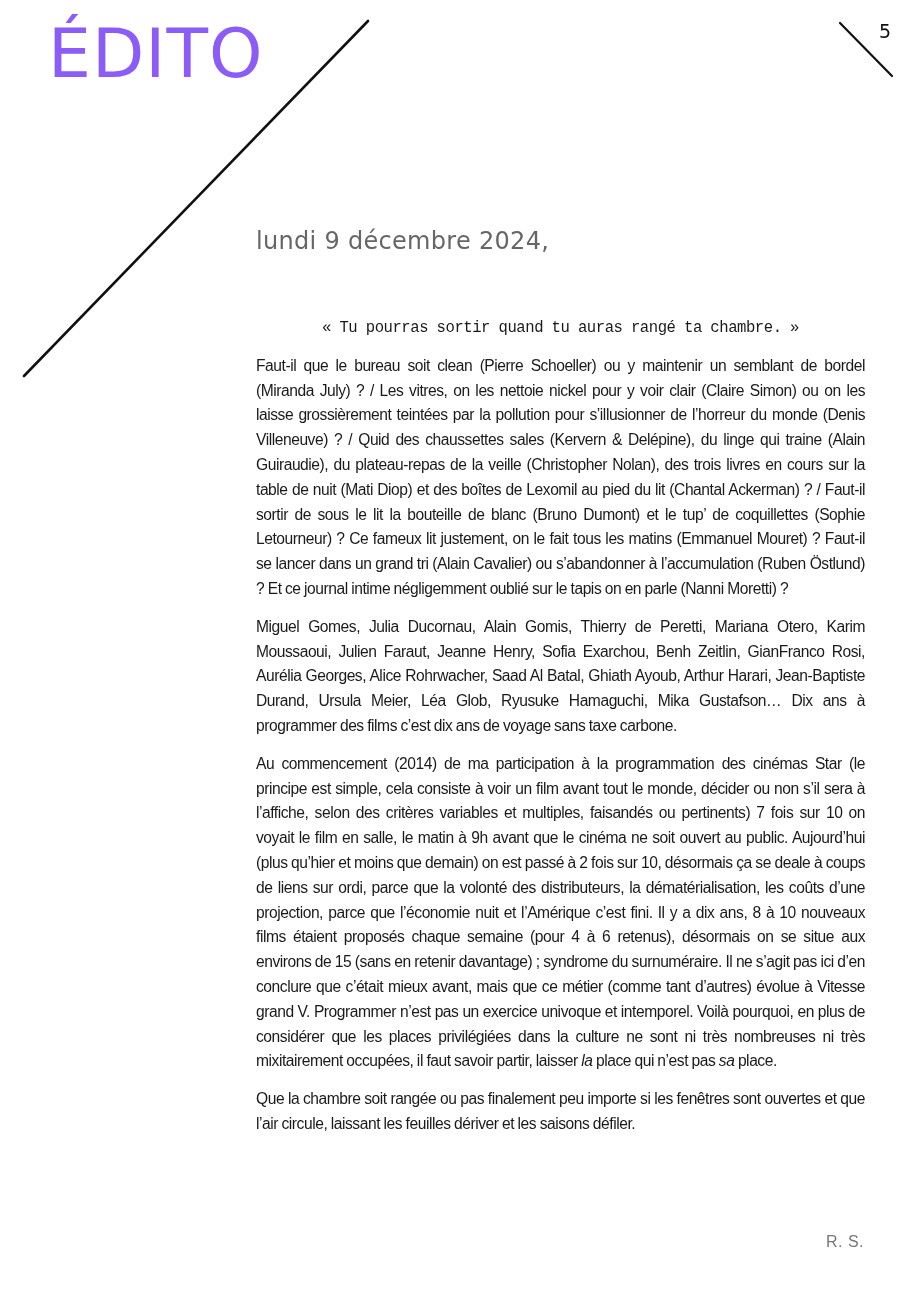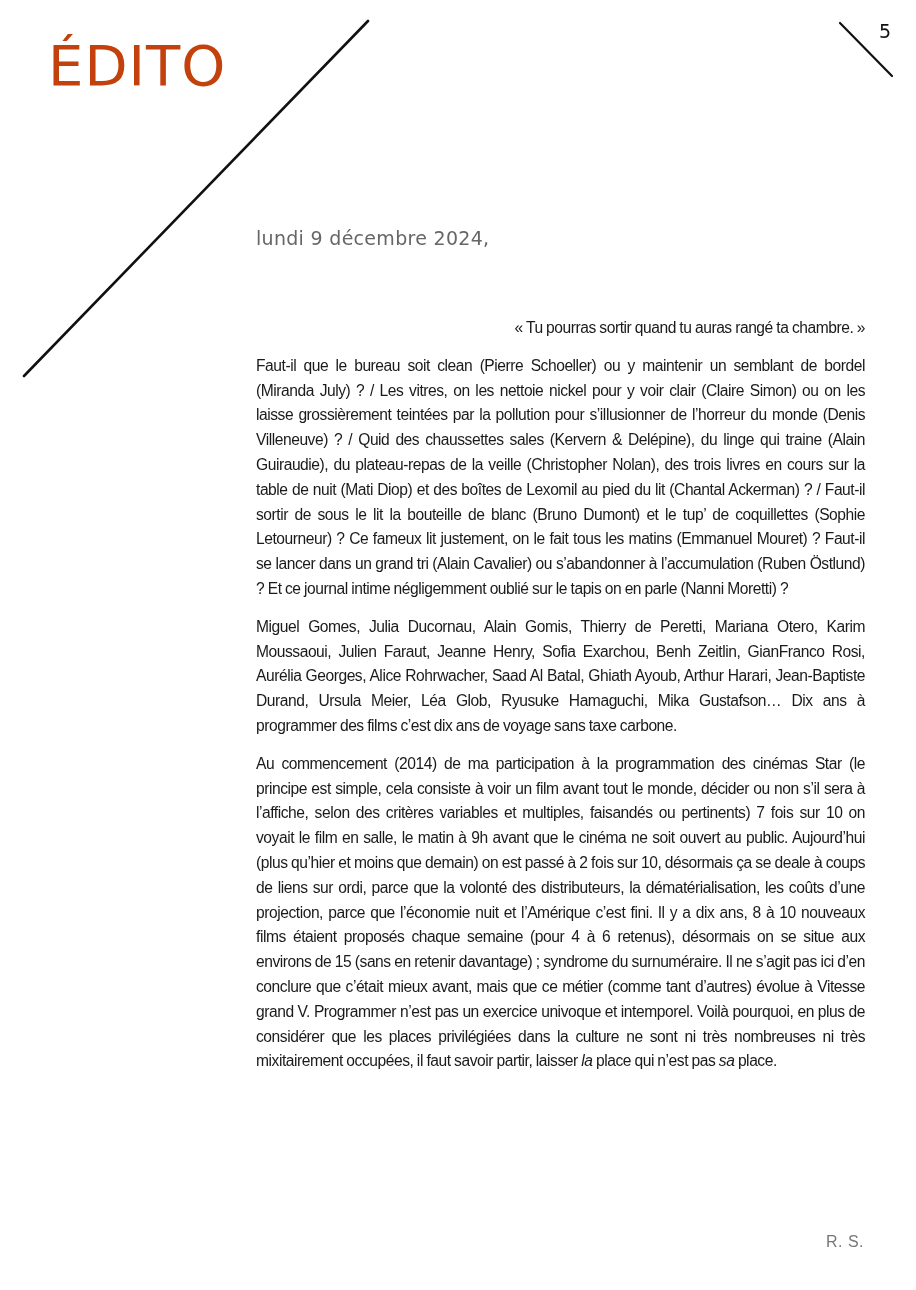--- a/index.html
+++ b/index.html
@@ -19,43 +19,43 @@
       position: absolute;
       left: 0;
       top: 0;
       width: 916px;
       height: 1290px;
       pointer-events: none;
     }
     .title {
       position: absolute;
       left: 48px;
-      top: 38px;
+      top: 20px;
       font-family: "DejaVu Sans", sans-serif;
-      font-size: 56px;
+      font-size: 68px;
       font-weight: 400;
       letter-spacing: 1px;
       line-height: 1;
-      color: #c2410c;
+      color: #8b5cf6;
       margin: 0;
     }
     .page-number {
       position: absolute;
       left: 879px;
       top: 20px;
       font-family: "DejaVu Sans", sans-serif;
       font-size: 19px;
       color: #111111;
     }
     .date {
       position: absolute;
       left: 256px;
       top: 227px;
       font-family: "DejaVu Sans", sans-serif;
-      font-size: 19px;
+      font-size: 24px;
       color: #666666;
       letter-spacing: 0.3px;
     }
     .body-text {
       position: absolute;
       left: 256px;
       top: 316px;
       width: 609px;
       font-family: "Liberation Sans Narrow", "Liberation Sans", sans-serif;
       font-size: 15.6px;
@@ -63,21 +63,22 @@
       color: #1a1a1a;
       letter-spacing: -0.45px;
       word-spacing: -0.4px;
     }
     .body-text p {
       margin: 0 0 13px 0;
       text-align: justify;
       hyphens: manual;
     }
     .body-text p.quote {
-      text-align: right;
+      text-align: center;
+      font-family: Liberation Mono, monospace;
     }
     .signature {
       position: absolute;
       right: 52px;
       top: 1233px;
       font-size: 16px;
       color: #777777;
       letter-spacing: 0.5px;
     }
     em { }
@@ -93,15 +94,16 @@
 <h1 class="title">ÉDITO</h1>
 <div class="page-number">5</div>
 
 <div class="date">lundi 9 décembre 2024,</div>
 
 <div class="body-text">
   <p class="quote">« Tu pourras sortir quand tu auras rangé ta chambre. »</p>
   <p>Faut-il que le bureau soit clean (Pierre Schoeller) ou y maintenir un semblant de bor­del (Miranda July) ? / Les vitres, on les nettoie nickel pour y voir clair (Claire Simon) ou on les laisse grossièrement teintées par la pollution pour s’illusionner de l’horreur du monde (Denis Villeneuve) ? / Quid des chaussettes sales (Kervern &amp; Delépine), du linge qui traine (Alain Guiraudie), du plateau-repas de la veille (Christopher Nolan), des trois livres en cours sur la table de nuit (Mati Diop) et des boîtes de Lexomil au pied du lit (Chantal Ackerman) ? / Faut-il sortir de sous le lit la bouteille de blanc (Bruno Dumont) et le tup’ de coquillettes (Sophie Letourneur) ? Ce fameux lit juste­ment, on le fait tous les matins (Emmanuel Mouret) ? Faut-il se lancer dans un grand tri (Alain Cavalier) ou s’abandonner à l’accumulation (Ruben Östlund) ? Et ce journal intime négligemment oublié sur le tapis on en parle (Nanni Moretti) ?</p>
   <p>Miguel Gomes, Julia Ducornau, Alain Gomis, Thierry de Peretti, Mariana Otero, Karim Moussaoui, Julien Faraut, Jeanne Henry, Sofia Exarchou, Benh Zeitlin, GianFranco Rosi, Aurélia Georges, Alice Rohrwacher, Saad Al Batal, Ghiath Ayoub, Arthur Harari, Jean-Baptiste Durand, Ursula Meier, Léa Glob, Ryusuke Hamaguchi, Mika Gustafson… Dix ans à programmer des films c’est dix ans de voyage sans taxe carbone.</p>
   <p><span>Au commencement (2014) de ma participation à la programmation des cinémas Star (le principe est simple, cela consiste à voir un film avant tout le monde, décider ou non s’il sera à l’affiche, selon des critères variables et multiples, faisandés ou pertinents) 7 fois sur 10 on voyait le film en salle, le matin à 9h avant que le cinéma ne soit ouvert au public. Aujourd’hui (plus qu’hier et moins que demain) on est passé à 2 fois sur 10, désormais ça se deale à coups de liens sur ordi, parce que la volonté des distributeurs, la dématérialisation, les coûts d’une projection, parce que l’économie nuit et l’Amé­rique c’est fini. Il y a dix ans, 8 à 10 nouveaux films étaient proposés chaque semaine (pour 4 à 6 retenus), désormais on se situe aux environs de 15 (sans en retenir davan­tage) ; syndrome du surnuméraire. Il ne s’agit pas ici d’en conclure que c’était mieux avant, mais que ce métier (comme tant d’autres) évolue à Vitesse grand V. Programmer n’est pas un exercice univoque et intemporel. Voilà pourquoi, en plus de considérer que les places privilégiées dans la culture ne sont ni très nombreuses ni très mixitairement occupées, il faut savoir partir, laisser </span><em>la</em><span> place qui n’est pas </span><em>sa</em><span> place.</span></p>
+  <p>Que la chambre soit rangée ou pas finalement peu importe si les fenêtres sont ouvertes et que l’air circule, laissant les feuilles dériver et les saisons défiler.</p>
 </div>
 
 <div class="signature">R. S.</div>
 
 </body></html>

